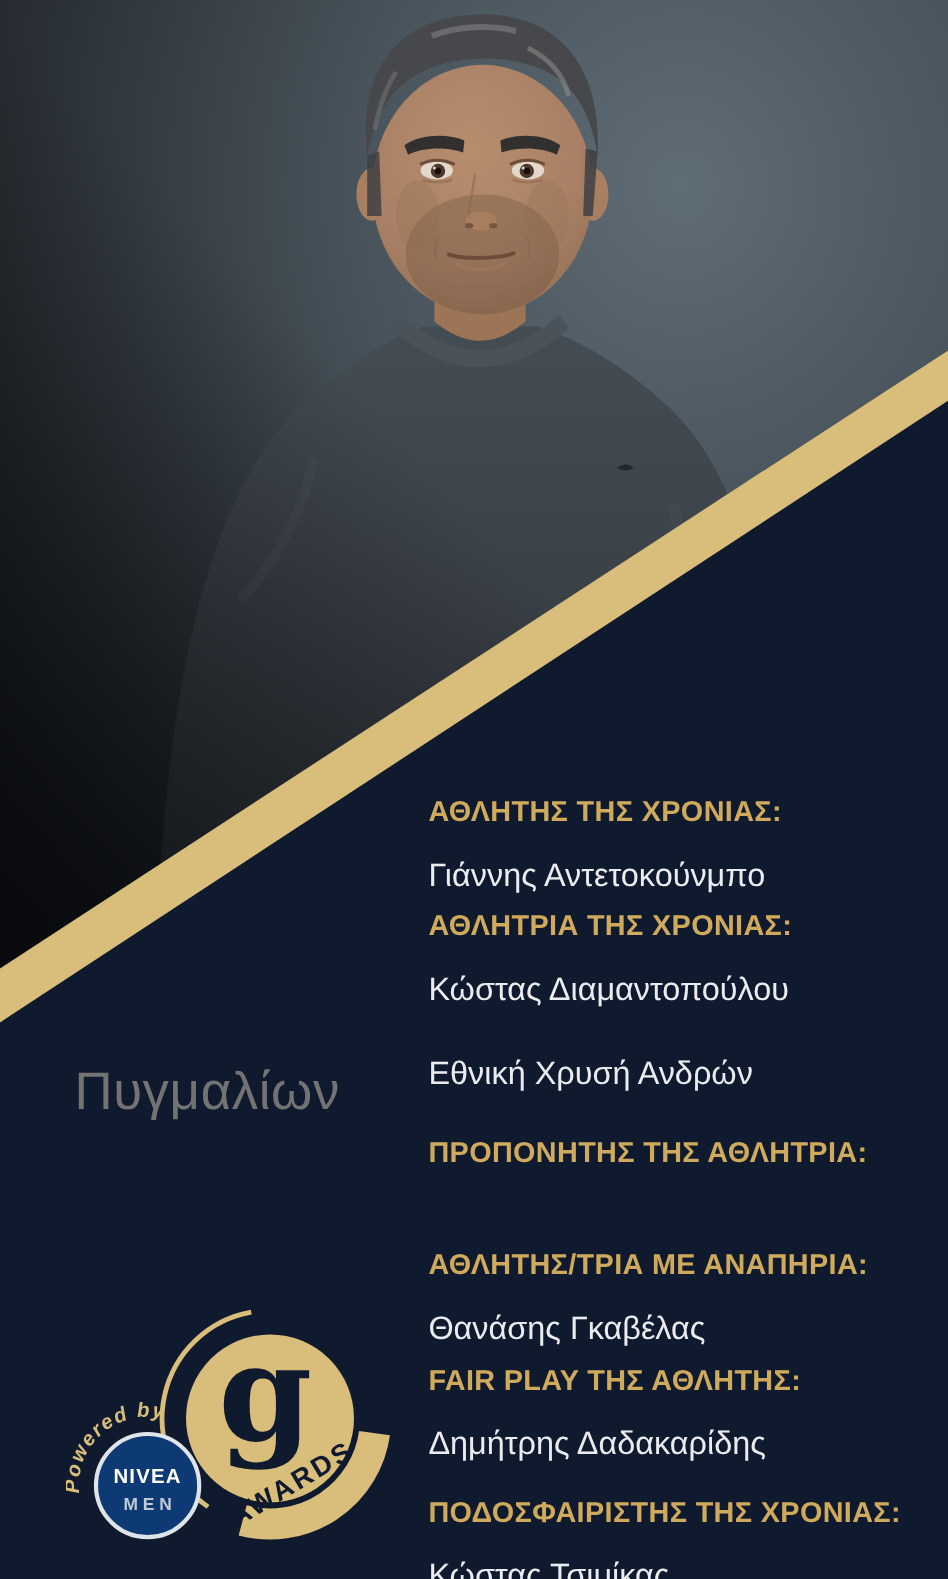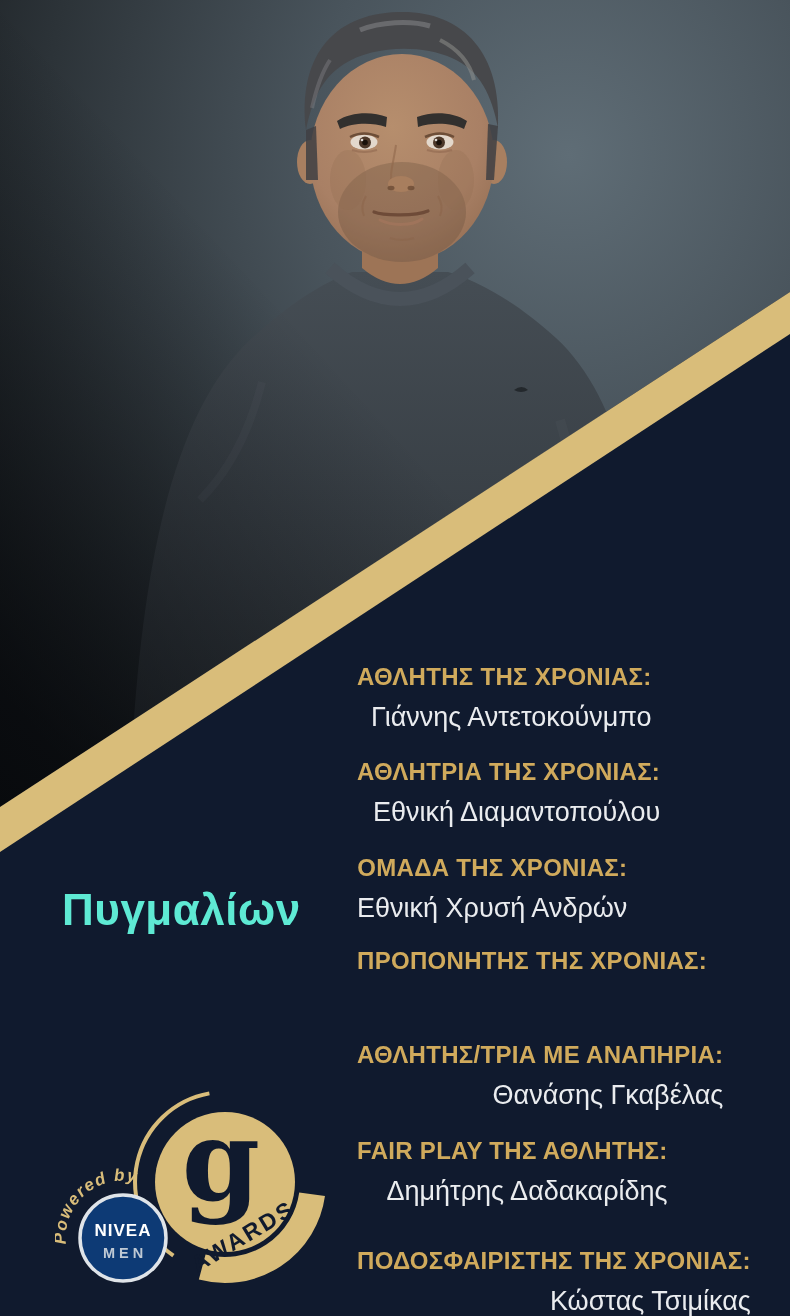--- a/index.html
+++ b/index.html
@@ -15,31 +15,31 @@
   }
   #photo svg{display:block;}
   
   #stripe{
     position:absolute;left:0;top:0;width:790px;height:860px;
     background:#d9bd7a;
     clip-path:polygon(0px 807px,790px 292px,790px 334px,0px 852px);
   }
   #person-name{
     position:absolute;left:62px;top:884px;
-    color:#5eead4;font-size:44px;line-height:1.16;letter-spacing:.5px;
-    font-weight:700;
+    color:#737373;font-size:44px;line-height:1.16;letter-spacing:.5px;
+    font-weight:400;
   }
   #awards{position:absolute;left:357px;top:0;width:430px;}
-  .award{position:absolute;left:0;text-align:right;}
+  .award{position:absolute;left:0;}
   .cat{
     color:#d0aa5c;font-weight:bold;font-size:24px;letter-spacing:.3px;
     line-height:1.1;white-space:nowrap;
   }
   .win{
-    color:#eaecef;font-size:27px;margin-top:13px;line-height:1.1;
+    color:#eaecef;font-size:27px;margin-top:25px;line-height:1.1;
     white-space:nowrap;font-weight:400;
   }
   #badge{position:absolute;left:55px;top:1072px;}
   .gold{fill:#d9bd7a;}
   .goldstroke{stroke:#d9bd7a;fill:none;}
   .navy{fill:#101a2e;}
 </style>
 </head>
 <body>
 
@@ -147,28 +147,27 @@
     <div>Πυγμαλίων</div>
   </div>
 
   <div id="awards">
     <div class="award" style="top:664px">
       <div class="cat">ΑΘΛΗΤΗΣ ΤΗΣ ΧΡΟΝΙΑΣ:</div>
       <div class="win">Γιάννης Αντετοκούνμπο</div>
     </div>
     <div class="award" style="top:759px">
       <div class="cat">ΑΘΛΗΤΡΙΑ ΤΗΣ ΧΡΟΝΙΑΣ:</div>
-      <div class="win">Εθνική Διαμαντοπούλου</div>
+      <div class="win">Κώστας Διαμαντοπούλου</div>
     </div>
     <div class="award" style="top:855px">
-      <div class="cat">ΟΜΑΔΑ ΤΗΣ ΧΡΟΝΙΑΣ:</div>
       <div class="win">Εθνική Χρυσή Ανδρών</div>
     </div>
     <div class="award" style="top:948px">
-      <div class="cat">ΠΡΟΠΟΝΗΤΗΣ ΤΗΣ ΧΡΟΝΙΑΣ:</div>
+      <div class="cat">ΠΡΟΠΟΝΗΤΗΣ ΤΗΣ ΑΘΛΗΤΡΙΑ:</div>
     </div>
     <div class="award" style="top:1042px">
       <div class="cat">ΑΘΛΗΤΗΣ/ΤΡΙΑ ΜΕ ΑΝΑΠΗΡΙΑ:</div>
       <div class="win">Θανάσης Γκαβέλας</div>
     </div>
     <div class="award" style="top:1138px">
       <div class="cat">FAIR PLAY ΤΗΣ ΑΘΛΗΤΗΣ:</div>
       <div class="win">Δημήτρης Δαδακαρίδης</div>
     </div>
     <div class="award" style="top:1248px">

